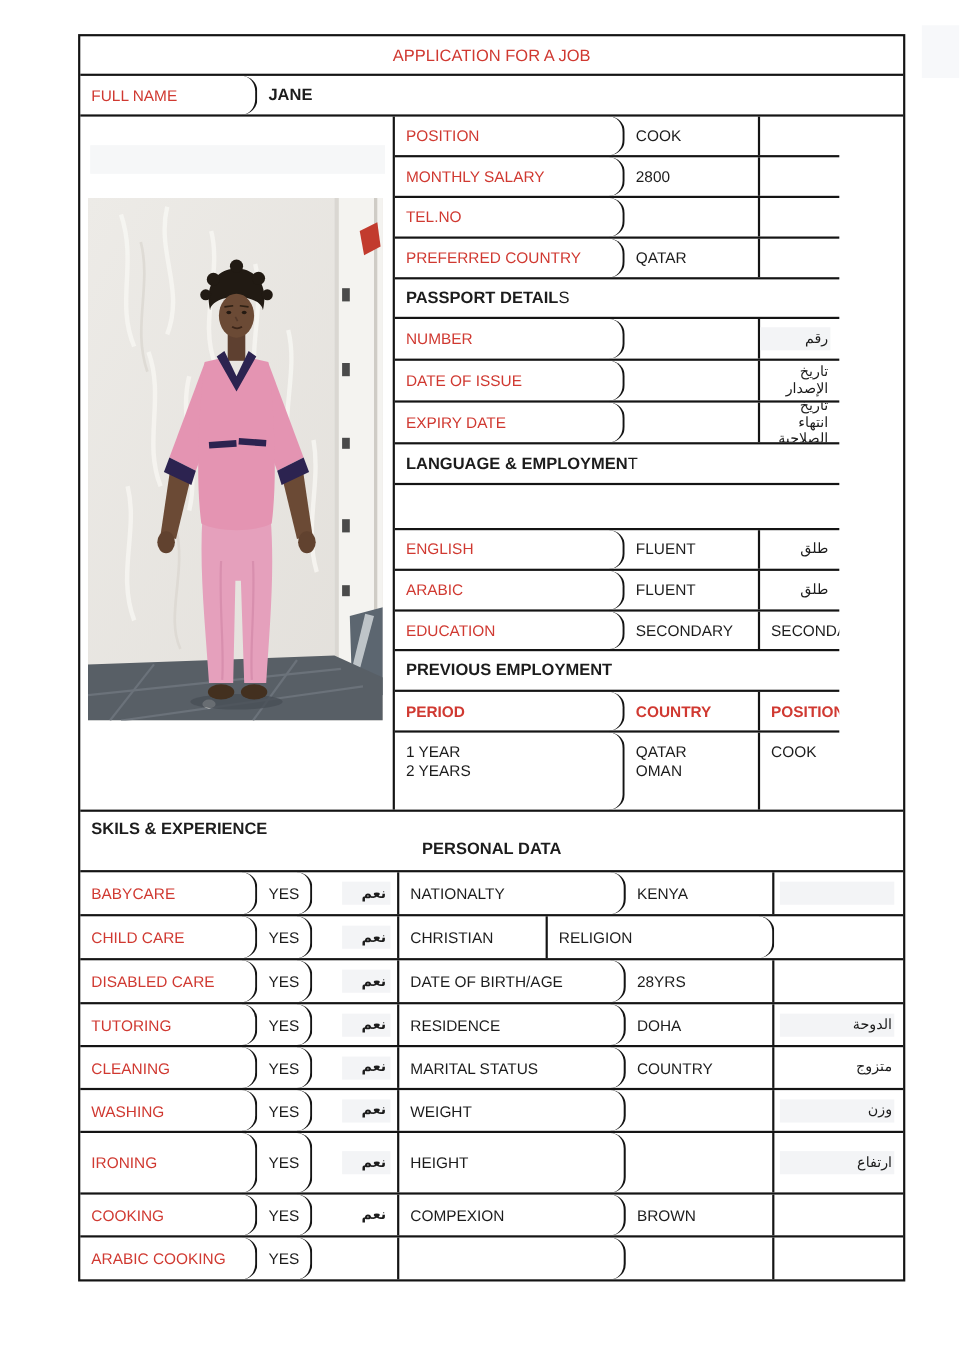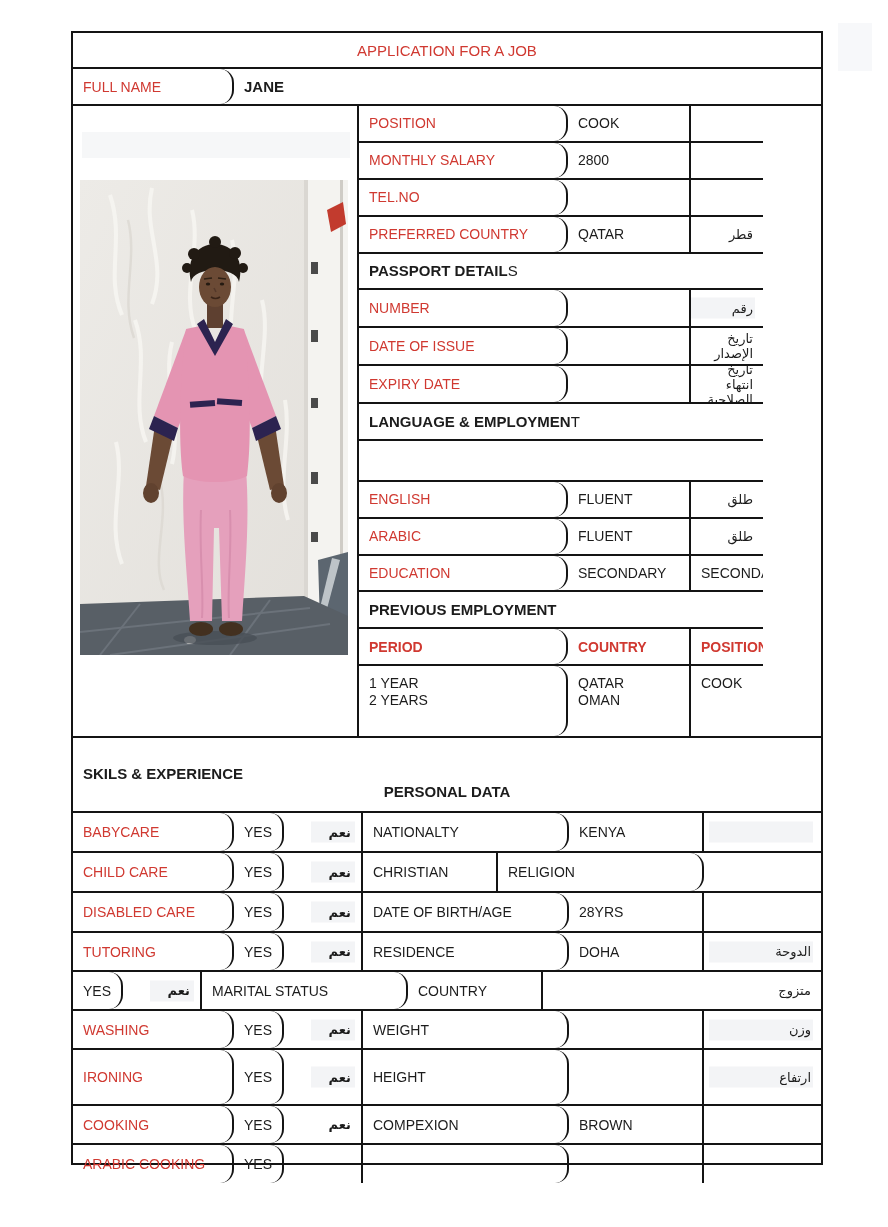--- a/index.html
+++ b/index.html
@@ -32,21 +32,21 @@
   .r-lbl{width:209px;}
   .r-val{width:123px;}
   .r-ar{flex:1;}
   .hdr-cell{flex:1;padding-left:10px;font-size:15px;}
   .arabic{direction:rtl;font-family:"DejaVu Sans",sans-serif;font-size:13px;padding:0 10px;justify-content:flex-start;}
   .arabic .artxt{position:relative;z-index:2;}
   .shade{position:absolute;right:8px;top:50%;transform:translateY(-50%);width:104px;height:21px;background:#f3f4f6;z-index:1;}
   .shade-sm{width:44px;right:6px;}
   .pre{white-space:pre-line;line-height:17px;}
   .top-align{align-items:flex-start;padding-top:9px;}
-  .band{height:55px;display:block;padding-top:7px;margin-top:20px;}
+  .band{height:55px;display:block;padding-top:7px;}
   .band .l1{padding-left:10px;font-weight:bold;font-size:15px;}
   .band .l2{text-align:center;font-weight:bold;font-size:15px;margin-top:1px;}
   .srow{display:flex;border-bottom:2px solid #141414;box-sizing:border-box;}
   .srow.last{border-bottom:none;}
   .sh40{height:40px}.sh39{height:39px}.sh56{height:56px}.sh38{height:38px}
   .s-skill{width:161px;}
   .s-yes{width:50px;}
   .s-naam{width:79px;font-weight:bold;}
   .s-lbl{width:206px;}
   .s-val{width:135px;}
@@ -188,23 +188,20 @@
       <div class="rrow rh37">
         <div class="cell r-lbl lbl red bR">TEL.NO</div>
         <div class="cell r-val val bR"></div>
         <div class="cell r-ar arabic">
             <span class="artxt"></span>
           </div>
       </div>
       <div class="rrow rh37">
         <div class="cell r-lbl lbl red bR">PREFERRED COUNTRY</div>
         <div class="cell r-val val bR">QATAR</div>
-        <div class="cell r-ar arabic">
-            <span class="artxt">قطر</span>
-          </div>
       </div>
 
       <div class="rrow rh37">
         <div class="cell hdr-cell">
           <span class="bold">PASSPORT DETAIL</span>
             <span>S</span>
         </div>
       </div>
       <div class="rrow rh38">
         <div class="cell r-lbl lbl red bR">NUMBER</div>
@@ -329,20 +326,21 @@
         <span class="artxt">نعم</span>
       </div>
     <div class="cell s-lbl lbl bR">RESIDENCE</div>
     <div class="cell s-val val bR">DOHA</div>
     <div class="cell s-ar arabic">
         <span class="shade"></span>
         <span class="artxt">الدوحة</span>
       </div>
   </div>
   <div class="srow sh39">
+    <div class="cell s-skill lbl red bR">CLEANING</div>
     <div class="cell s-yes lbl bR">YES</div>
     <div class="cell s-naam arabic bR">
         <span class="shade shade-sm"></span>
         <span class="artxt">نعم</span>
       </div>
     <div class="cell s-lbl lbl bR">MARITAL STATUS</div>
     <div class="cell s-val val bR">COUNTRY</div>
     <div class="cell s-ar arabic">
         <span class="artxt">متزوج</span>
       </div>

